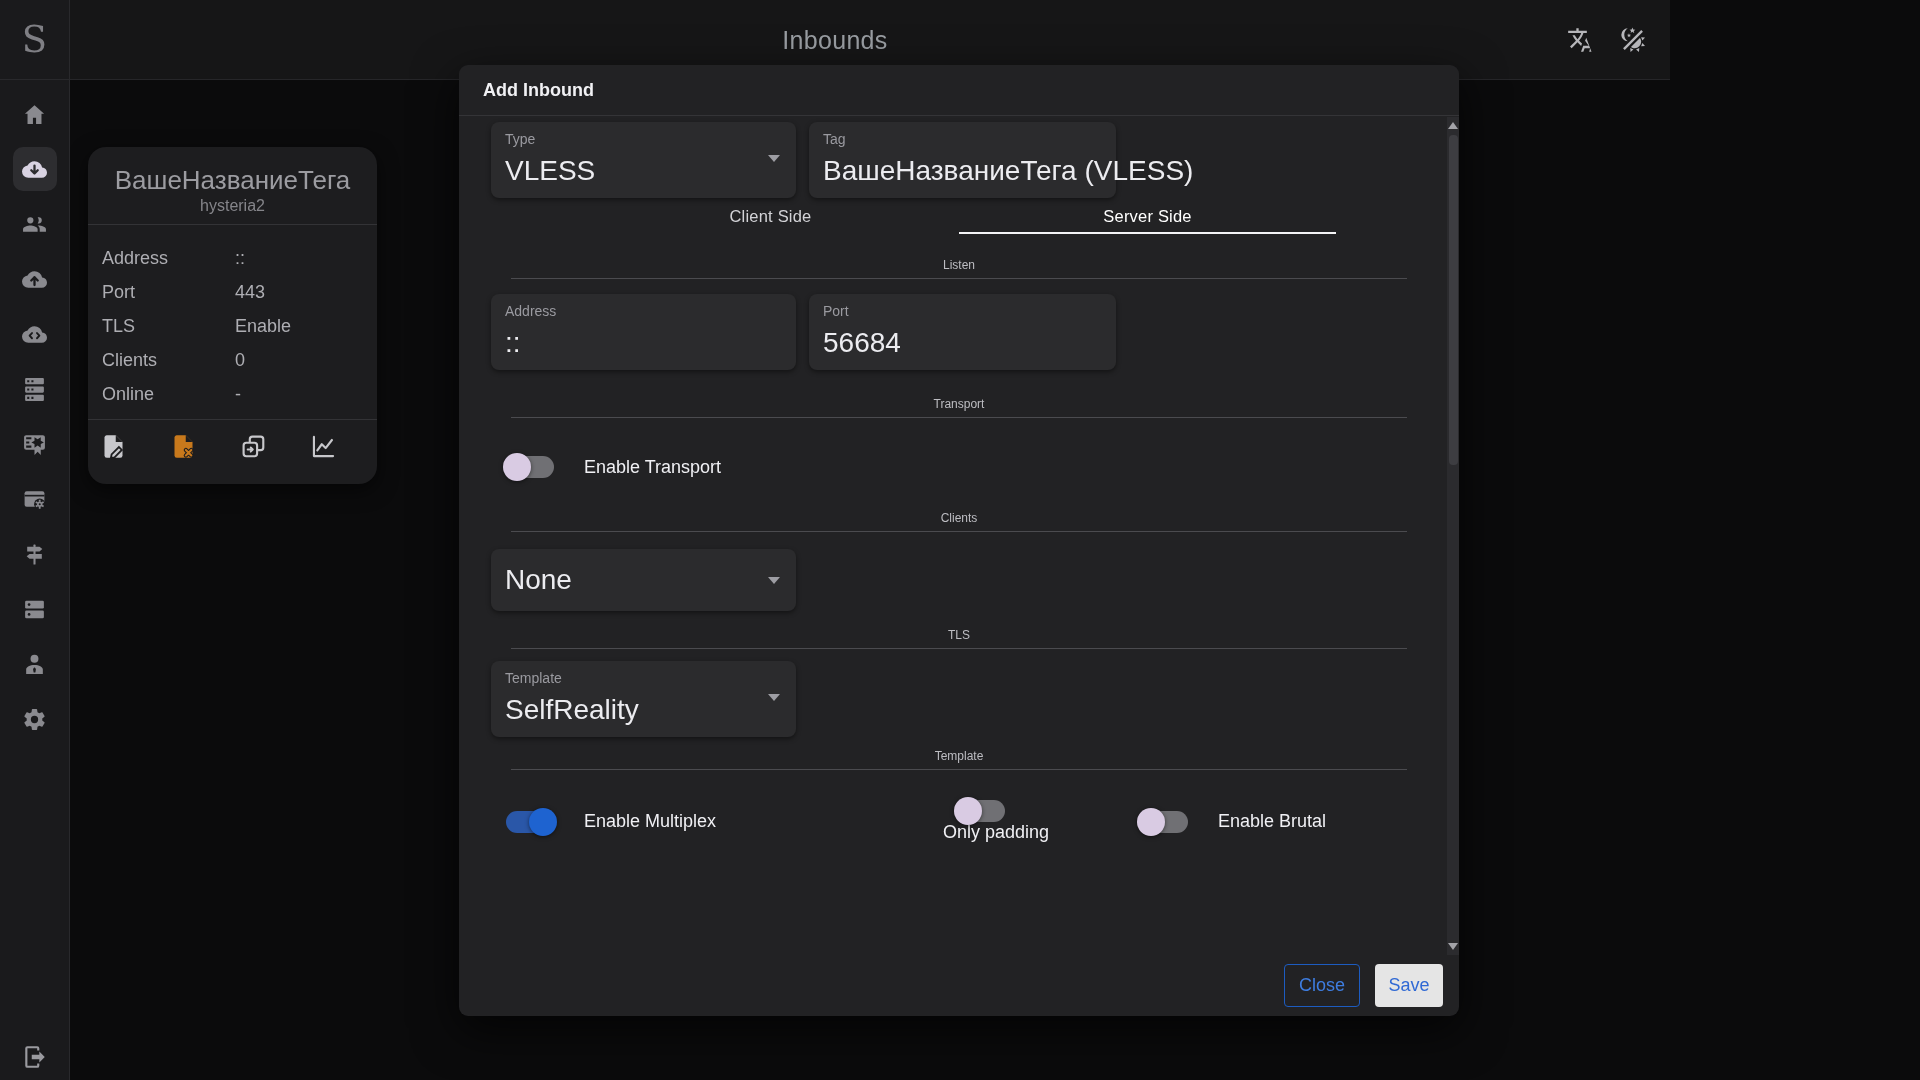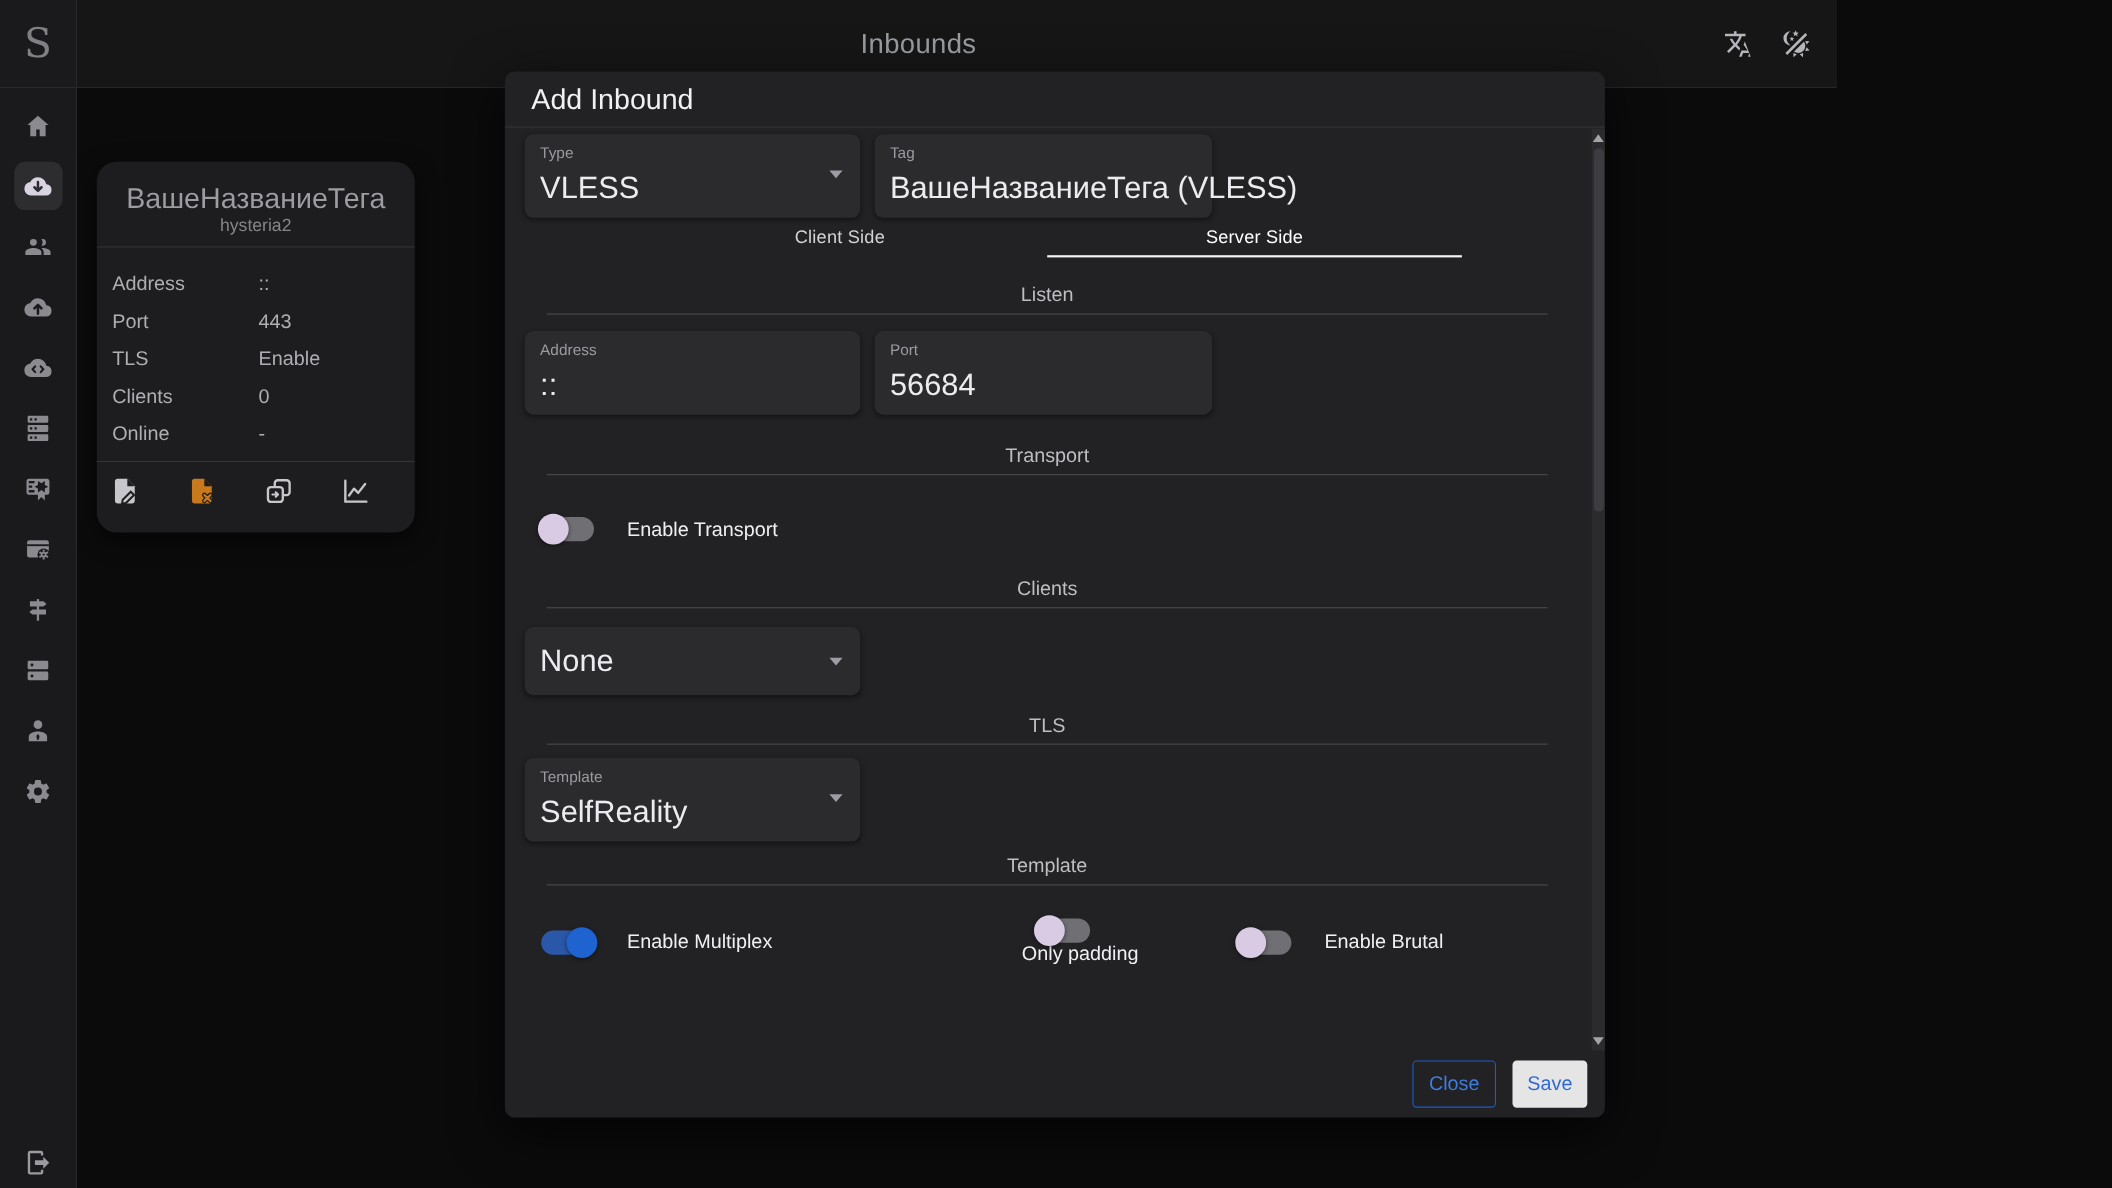--- a/index.html
+++ b/index.html
@@ -45,22 +45,22 @@
   .crow .cl { width:133px; }
   .card-div2 { border-top:1px solid #333336; margin-top:8px; }
   .card-actions { display:flex; align-items:center; margin-top:13px; padding-left:12px; gap:43px; }
   .ca-icon { width:27px; height:27px; color:#c7c7cb; cursor:pointer; }
   .ca-icon.orange { color:#c8791c; }
 
   
   .dialog { position:absolute; left:459px; top:65px; width:1000px; height:951px;
     background:#222224; border-radius:9px; box-shadow:0 14px 46px rgba(0,0,0,.7); z-index:3; }
   .dlg-header { height:51px; display:flex; align-items:center; padding-left:24px;
-    border-bottom:1px solid #343437; font-size:26px; font-weight:400; color:#f1f1f4; }
-  .dlg-body { position:relative; height:839px; padding:6px 32px 0 18px; overflow:hidden; }
+    border-bottom:1px solid #343437; font-size:18px; font-weight:700; color:#f1f1f4; }
+  .dlg-body { position:relative; height:839px; padding:6px 32px 0 32px; overflow:hidden; }
 
   .field-row { display:flex; gap:13px; }
   .tfield { position:relative; background:#2b2b2d; border-radius:8px;
     box-shadow:0 2px 5px rgba(0,0,0,.45); padding:9px 14px 11px; width:305px; height:76px;
     cursor:pointer; }
   .tfield.w2 { width:307px; }
   .tfield .lbl { font-size:14px; color:#9a9aa0; }
   .tfield .val { font-size:28px; color:#ececf0; margin-top:8px; white-space:nowrap; }
   .caret { position:absolute; right:16px; top:33px; width:0; height:0;
     border-left:6px solid transparent; border-right:6px solid transparent;
@@ -69,21 +69,21 @@
   .select-plain .val { margin-top:0; }
   .select-plain .caret { top:28px; }
 
   .tabs { display:flex; width:754px; margin:0 auto; }
   .tab { width:377px; height:36px; display:flex; align-items:center; justify-content:center;
     font-size:16.5px; color:#d3d3d7; position:relative; cursor:pointer; letter-spacing:.2px; }
   .tab.active { color:#ffffff; }
   .tab.active::after { content:""; position:absolute; left:0; right:0; bottom:0;
     height:2px; background:#f4f4f6; }
 
-  .sect-h { text-align:center; font-size:18px; color:#bdbdc2; }
+  .sect-h { text-align:center; font-size:12px; color:#bdbdc2; }
   .sect-div { border-top:1px solid #4b4b4f; margin:6px 20px 0; }
 
   .btn-row { display:flex; justify-content:flex-end; padding-right:13px; margin-top:9px; }
   .btn-grey { background:#3e3e42; color:#f2f2f4; font-size:19px; border:none;
     padding:0 17px; height:43px; border-radius:6px; cursor:pointer;
     box-shadow:0 2px 5px rgba(0,0,0,.4); font-family:inherit; }
 
   .toggle-row { display:flex; align-items:center; padding-left:15px; }
   .sw { position:relative; width:48px; height:22px; border-radius:11px;
     background:#707074; display:inline-block; flex:none; cursor:pointer; }

